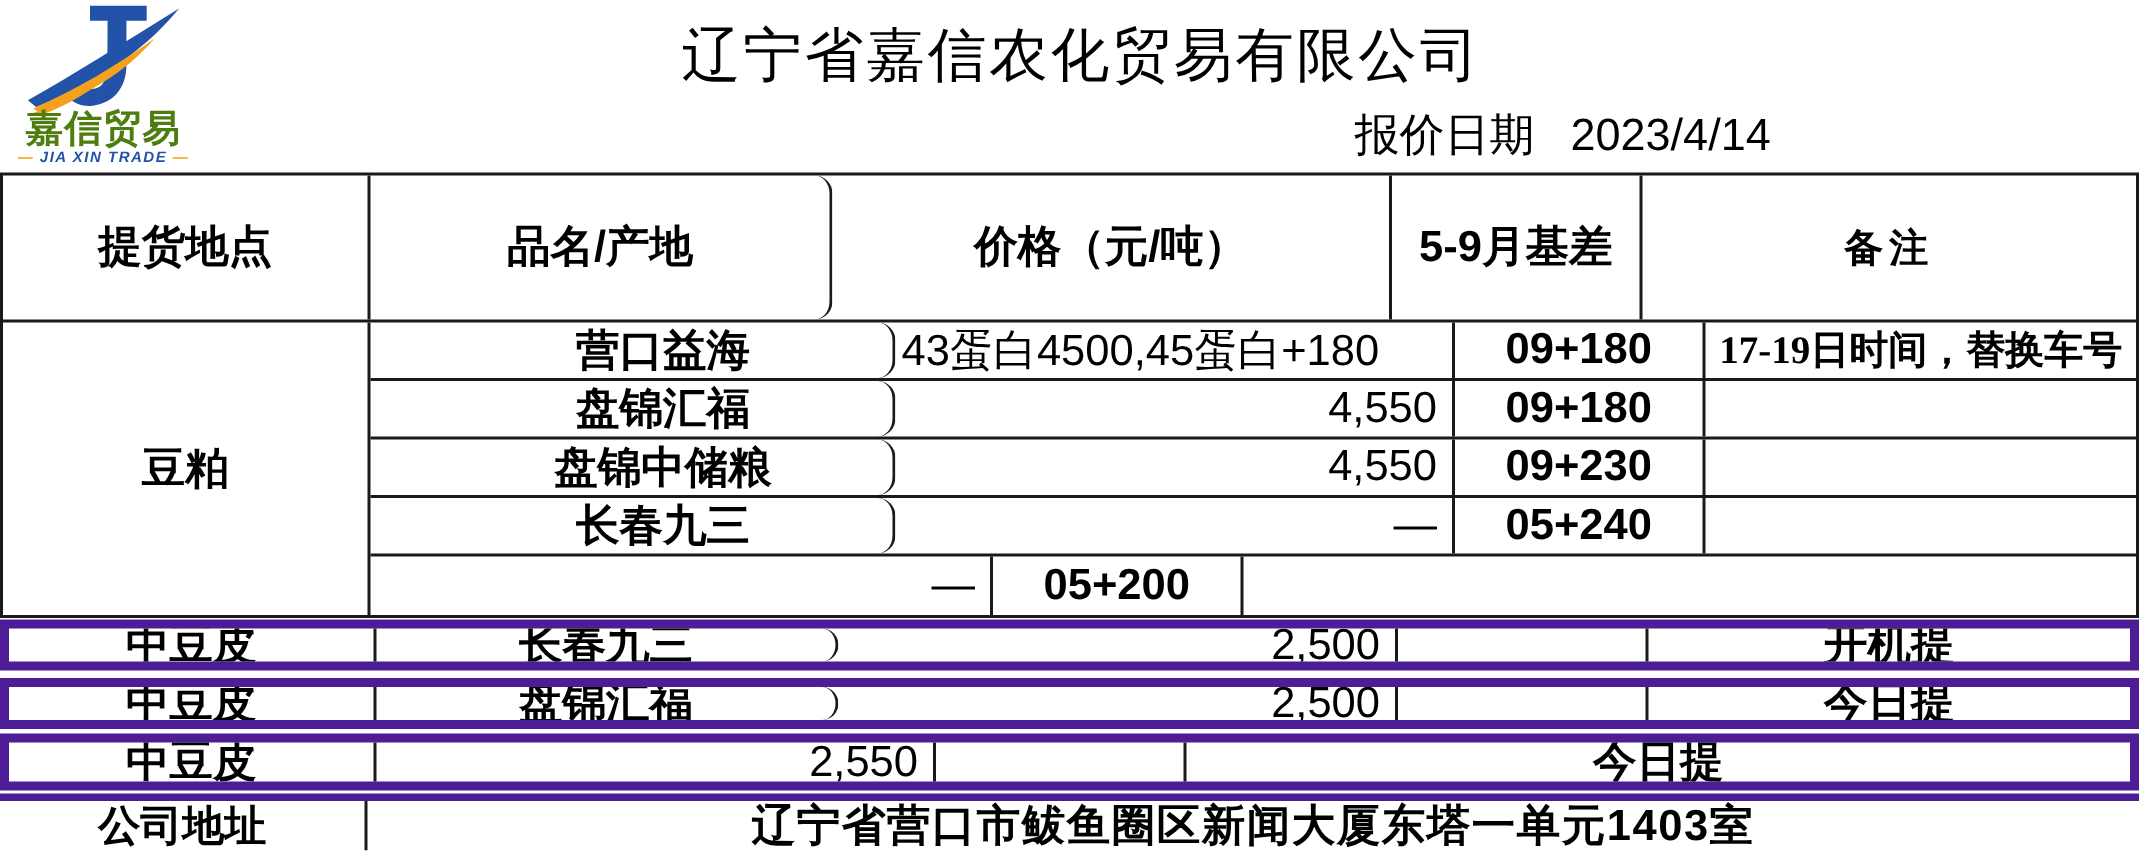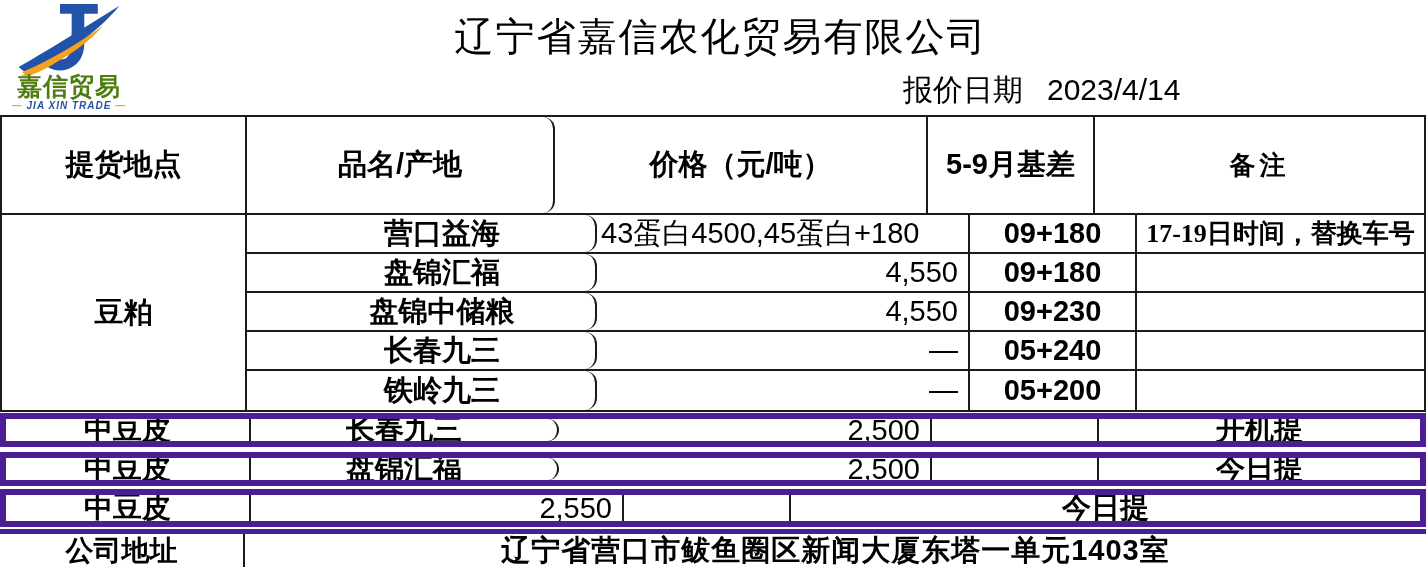--- a/index.html
+++ b/index.html
@@ -117,21 +117,20 @@
         </div>
 
         <div class="grow">
           <div class="cell c2 vline center">长春九三</div>
           <div class="cell c3 vline right">—</div>
           <div class="cell c4 vline center">05+240</div>
           <div class="cell c5 center note serif"></div>
         </div>
 
         <div class="grow">
-          <div class="cell c2 vline center">铁岭九三</div>
           <div class="cell c3 vline right">—</div>
           <div class="cell c4 vline center">05+200</div>
           <div class="cell c5 center note serif"></div>
         </div>
 
       </div>
     </div>
   </div>
 
   <div class="rowbox" id="rowbox-0">

